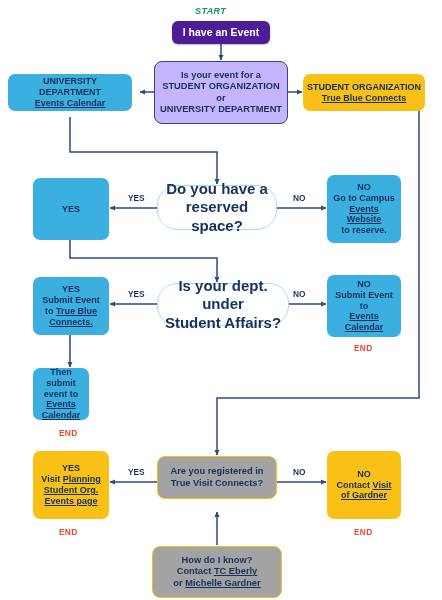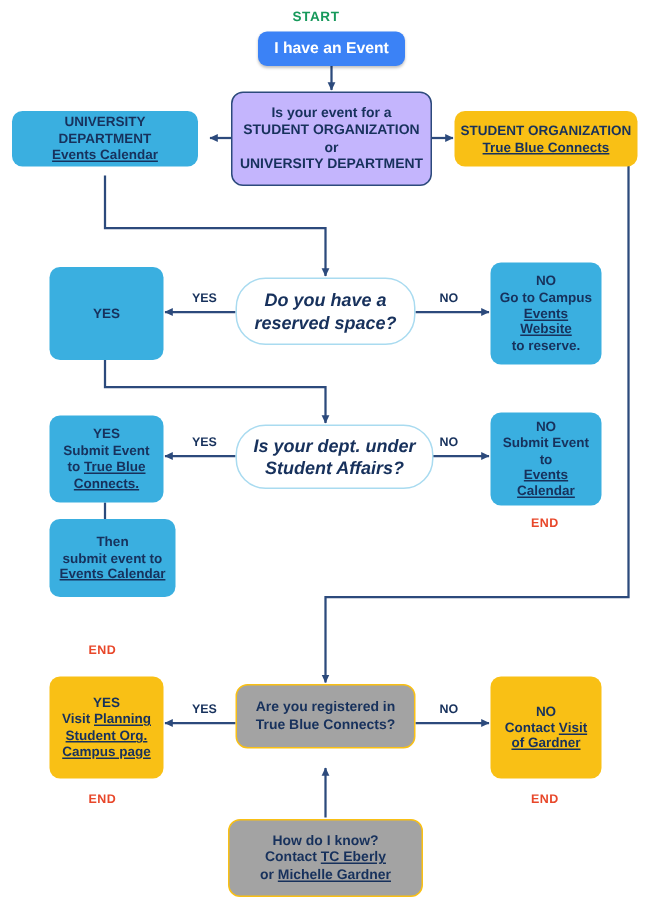--- a/index.html
+++ b/index.html
@@ -7,35 +7,35 @@
        font-family:"Liberation Sans","DejaVu Sans",sans-serif;
        -webkit-font-smoothing:antialiased;}
   #canvas{position:absolute;left:0;top:0;width:442px;height:600px;}
   svg.lines{position:absolute;left:0;top:0;width:442px;height:600px;pointer-events:none;}
 
   .node{position:absolute;box-sizing:border-box;display:flex;align-items:center;
         justify-content:center;text-align:center;line-height:1.22;
         color:#17315c;font-weight:bold;}
   .node .txt{display:block;padding:0 4px;}
 
-  .n-start{background:#3b82f6;color:#ffffff;border-radius:6px;font-size:10.5px;
+  .n-start{background:#4c1d95;color:#ffffff;border-radius:6px;font-size:10.5px;
            box-shadow:0 1px 2px rgba(0,0,0,.25);}
   .n-blue{background:#3aafe0;border-radius:7px;font-size:9px;color:#17315c;}
   .n-yellow{background:#f9c015;border-radius:7px;font-size:9px;color:#17315c;}
   .n-dec-navy{background:#c4b5fd;border:1.6px solid #2c4a7c;border-radius:8px;
               font-size:9.3px;color:#17315c;}
   .n-dec-lblue{background:#ffffff;border:1.6px solid #a9dbf0;border-radius:20px;
-               font-size:12px;color:#17315c;font-style:italic;}
+               font-size:15px;color:#17315c;}
   .n-dec-yellow{background:#a3a3a3;border:1.6px solid #f9c015;border-radius:8px;
                 font-size:9.3px;color:#17315c;}
 
   .label{position:absolute;font-size:8.3px;font-weight:bold;color:#17315c;
          white-space:nowrap;}
   .label-start{position:absolute;font-size:9px;font-weight:bold;color:#17995b;
-               letter-spacing:.4px;white-space:nowrap;}
+               letter-spacing:.4px;white-space:nowrap;font-style:italic;}
   .label-end{position:absolute;font-size:8.3px;font-weight:bold;color:#e8472a;
              letter-spacing:.3px;white-space:nowrap;}
   u{text-decoration:underline;}
 </style>
 </head>
 <body>
 
 <div id="canvas">
 
   <svg class="lines" viewBox="0 0 442 600" xmlns="http://www.w3.org/2000/svg">
@@ -147,44 +147,44 @@
 
   <div class="node n-blue" style="left:327px;top:275px;width:74px;height:62px;">
     <span class="txt">
       <span>NO</span><br>
       <span>Submit Event to</span><br>
       <u>Events Calendar</u>
     </span>
   </div>
   <div class="label-end" style="left:354px;top:343px;">END</div>
 
-  <div class="node n-blue" style="left:33px;top:346px;width:84px;height:52px;">
+  <div class="node n-blue" style="left:33px;top:368px;width:56px;height:52px;">
     <span class="txt">
       <span>Then</span><br>
       <span>submit event to</span><br>
       <u>Events Calendar</u>
     </span>
   </div>
   <div class="label-end" style="left:59px;top:428px;">END</div>
 
   <div class="node n-dec-yellow" style="left:157px;top:456px;width:120px;height:43px;">
     <span class="txt">
       <span>Are you registered in</span><br>
-      <span>True Blue Connects?</span>
+      <span>True Visit Connects?</span>
     </span>
   </div>
   <div class="label" style="left:128px;top:467px;">YES</div>
   <div class="label" style="left:293px;top:467px;">NO</div>
 
   <div class="node n-yellow" style="left:33px;top:451px;width:76px;height:68px;">
     <span class="txt">
       <span>YES</span><br>
       <span>Visit <u>Planning</u></span><br>
       <u>Student Org.</u><br>
-      <u>Campus page</u>
+      <u>Events page</u>
     </span>
   </div>
   <div class="label-end" style="left:59px;top:527px;">END</div>
 
   <div class="node n-yellow" style="left:327px;top:451px;width:74px;height:68px;">
     <span class="txt">
       <span>NO</span><br>
       <span>Contact <u>Visit</u></span><br>
       <u>of Gardner</u>
     </span>

